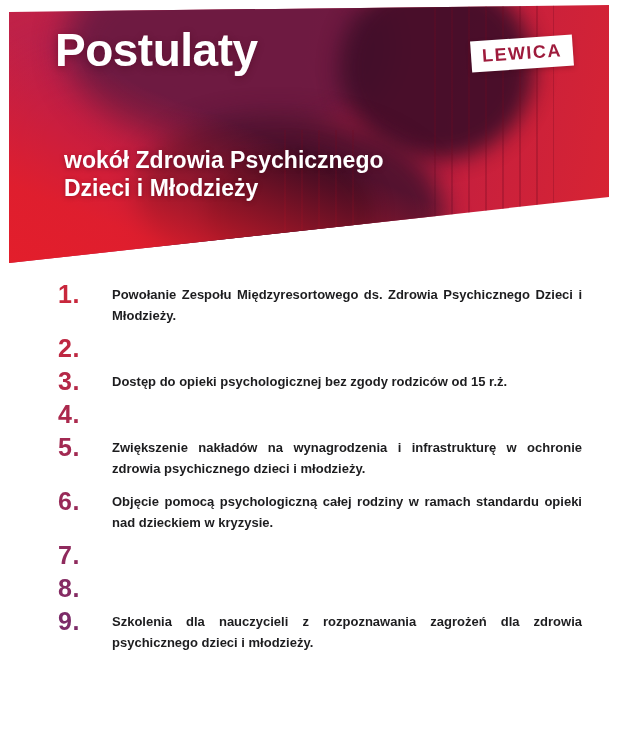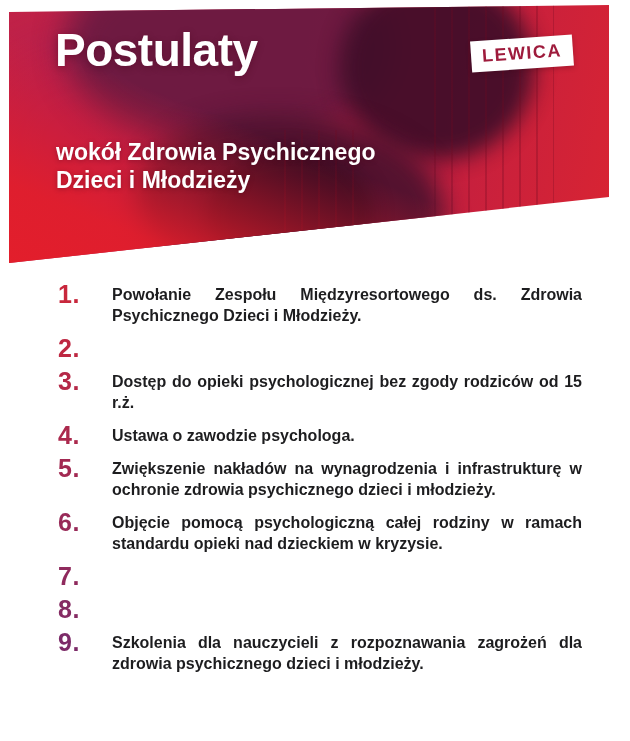--- a/index.html
+++ b/index.html
@@ -56,21 +56,21 @@
       rgba(228, 30, 42, 0) 46%);
   }
 
   .banner-content { position: absolute; inset: 0; z-index: 2; }
   .title {
     position: absolute; left: 46px; top: 26px; margin: 0;
     color: #ffffff; font-size: 46px; line-height: 1.05; font-weight: bold;
     letter-spacing: -0.5px; text-shadow: 0 2px 7px rgba(70, 0, 25, .4);
   }
   .subtitle {
-    position: absolute; left: 47px; top: 138px; margin: 0;
+    position: absolute; left: 47px; top: 138px; margin: 8px;
     color: #ffffff; font-size: 23px; line-height: 1.22; font-weight: bold;
     text-shadow: 0 1px 5px rgba(70, 0, 25, .4);
   }
   .badge {
     position: absolute; right: 36px; top: 38px;
     transform: rotate(-4deg);
     background: #ffffff; color: var(--badge-text, #9e1b3c);
     font-size: 18px; font-weight: bold; letter-spacing: 1.5px;
     padding: 5px 11px;
     box-shadow: 0 2px 5px rgba(60, 0, 20, .25);
@@ -84,21 +84,21 @@
   }
   .postulate {
     display: grid; grid-template-columns: 54px 1fr; align-items: start;
   }
   .postulate .num {
     font-size: 25px; font-weight: bold; line-height: 22px; margin-top: -1px;
     letter-spacing: 0.5px;
   }
   .postulate .txt {
     margin: 0; color: var(--text-dark, #1d1d1f);
-    font-size: 16px; font-weight: bold; line-height: 21px;
+    font-size: 13px; font-weight: bold; line-height: 21px;
     text-align: justify;
   }
 </style>
 </head>
 <body>
 
 <div class="poster">
 
   <header class="banner">
     <div class="art">
@@ -134,21 +134,20 @@
       <span class="num" style="color: rgb(190, 40, 66);">2.</span>
     </li>
 
     <li class="postulate">
       <span class="num" style="color: rgb(181, 40, 71);">3.</span>
       <p class="txt">Dostęp do opieki psychologicznej bez zgody rodziców od 15 r.ż.</p>
     </li>
 
     <li class="postulate">
       <span class="num" style="color: rgb(171, 41, 77);">4.</span>
-      <p class="txt">Ustawa o zawodzie psychologa.</p>
     </li>
 
     <li class="postulate">
       <span class="num" style="color: rgb(162, 41, 82);">5.</span>
       <p class="txt">Zwiększenie nakładów na wynagrodzenia i infrastrukturę w ochronie zdrowia psychicznego dzieci i młodzieży.</p>
     </li>
 
     <li class="postulate">
       <span class="num" style="color: rgb(152, 42, 88);">6.</span>
       <p class="txt">Objęcie pomocą psychologiczną całej rodziny w ramach standardu opieki nad dzieckiem w kryzysie.</p>

